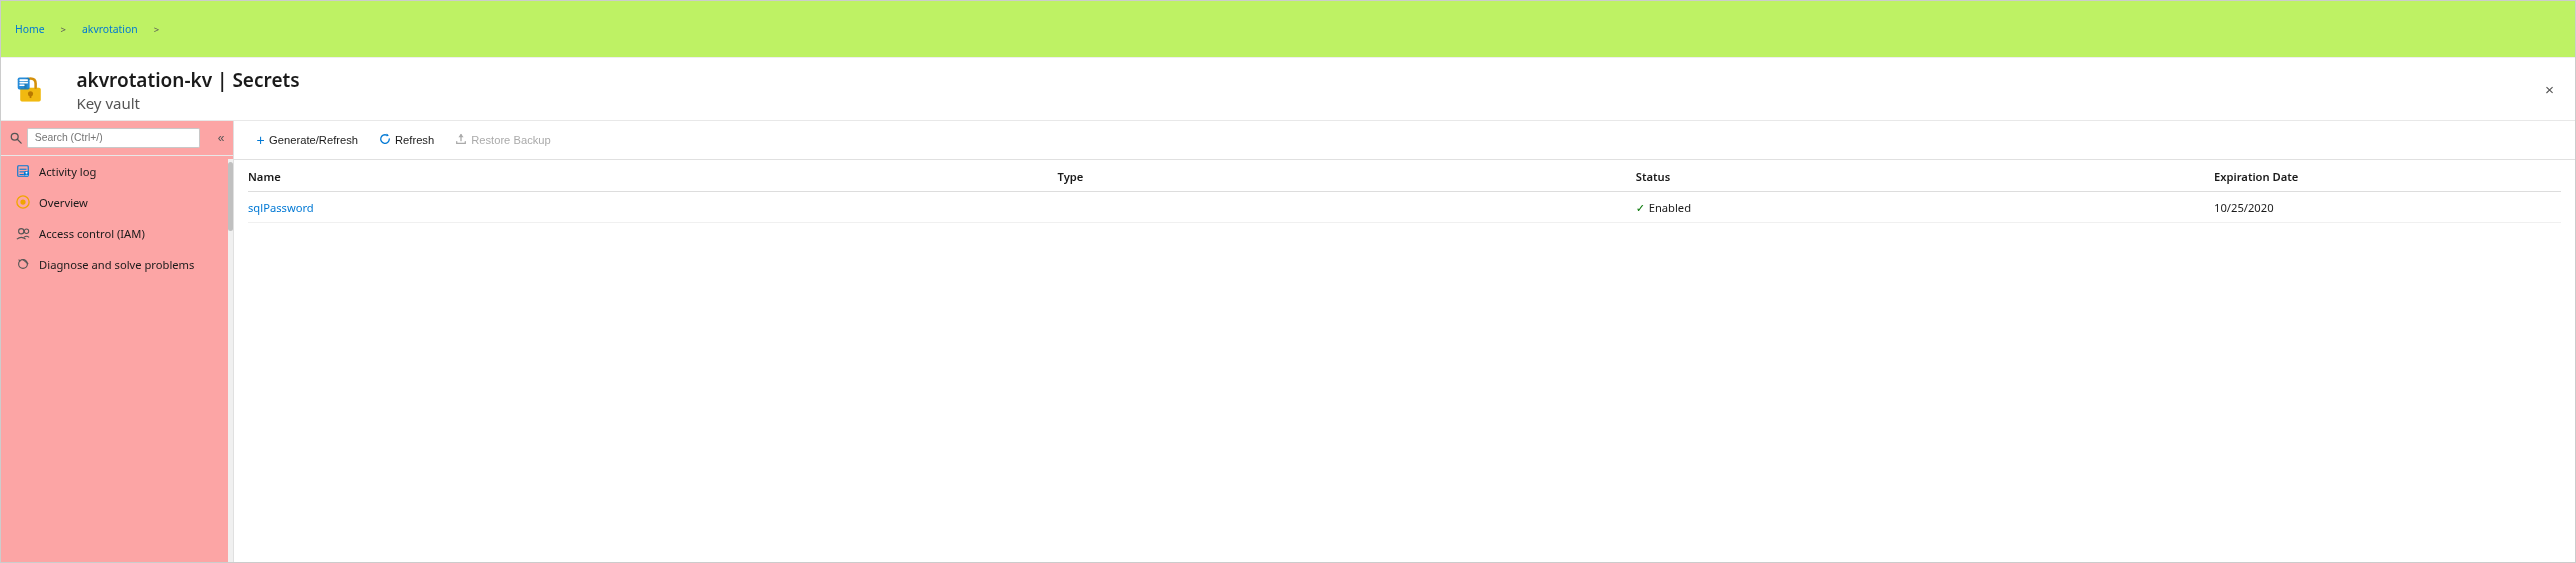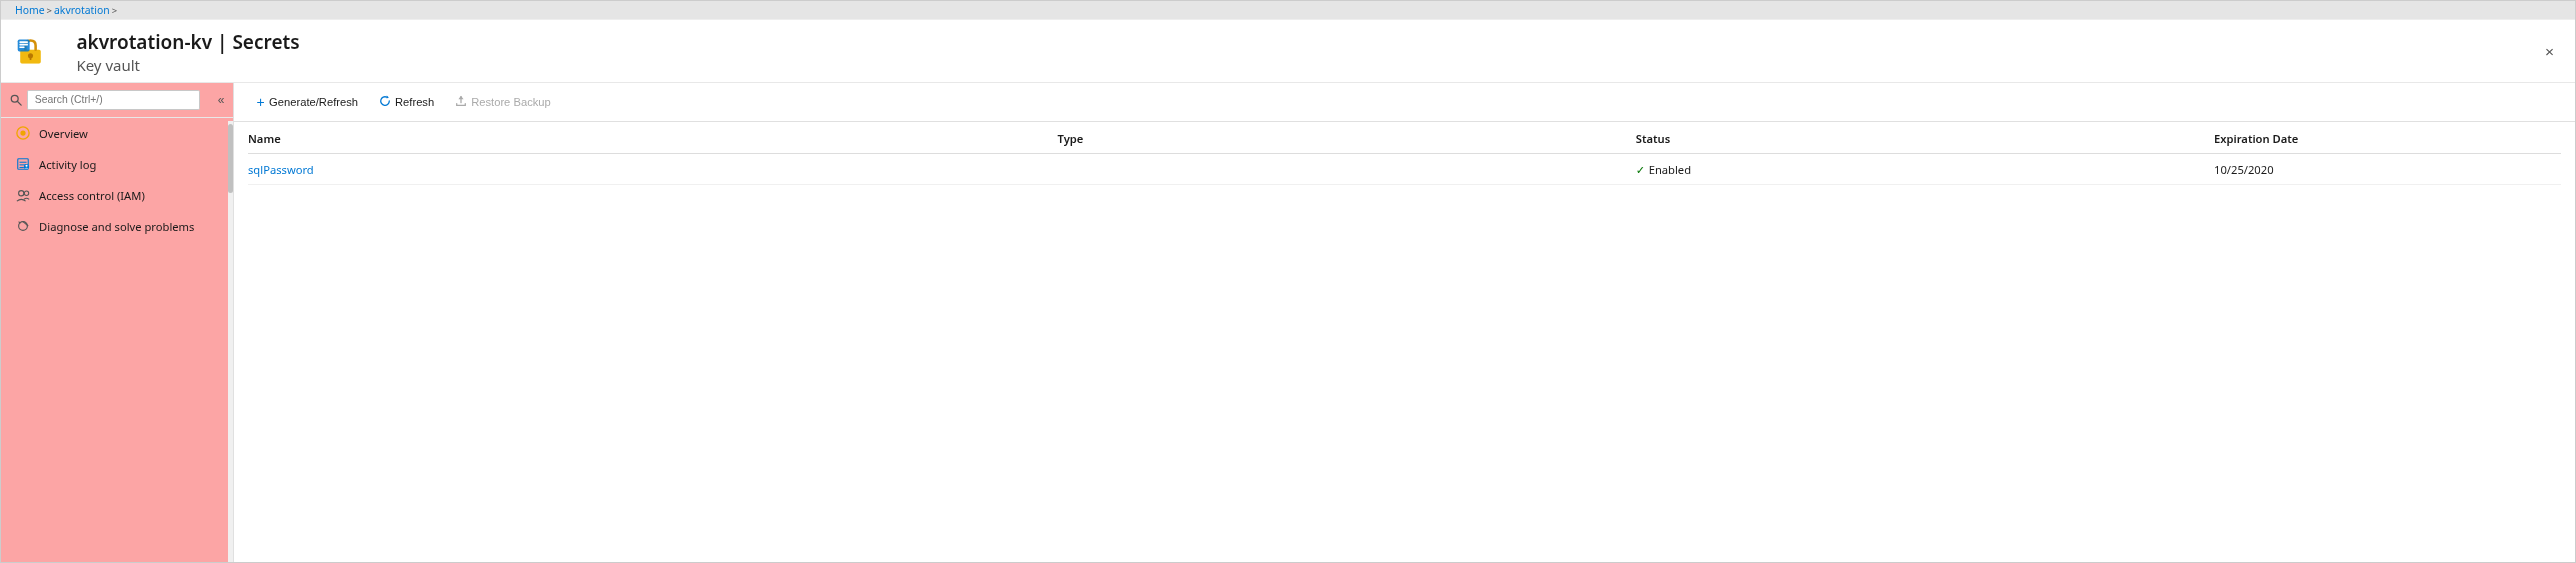--- a/index.html
+++ b/index.html
@@ -16,25 +16,25 @@
       width: 100%;
       height: 100%;
       background: #fff;
       border: 0.9px solid #ccc;
       display: flex;
       flex-direction: column;
     }
     .breadcrumb {
       display: flex;
       align-items: center;
-      gap: 2px;
-      padding: 2px 14px;
+      gap: 16px;
+      padding: 21px 14px;
       font-size: 10.4px;
       color: #0078d4;
-      background: #e5e5e5;
+      background: #bef264;
       border-bottom: 0.9px solid #eee;
     }
     .breadcrumb span.sep {
       color: #555;
       font-size: 9.5px;
     }
     .breadcrumb a {
       color: #0078d4;
       text-decoration: none;
       cursor: pointer;
@@ -277,41 +277,41 @@
           <circle cx="5.5" cy="5.5" r="4" fill="none" stroke="#555" stroke-width="1.5"></circle>
           <line x1="8.5" y1="8.5" x2="13" y2="13" stroke="#555" stroke-width="1.5" stroke-linecap="round"></line>
         </svg>
         <input type="text" placeholder="Search (Ctrl+/)" style="">
         <button class="collapse-btn">«</button>
       </div>
 
       <div class="nav-item">
         <span class="nav-icon">
           <svg width="14" height="14" viewBox="0 0 16 16">
-            <circle cx="8" cy="8" r="7" fill="none" stroke="#f0a500" stroke-width="1.5"></circle>
-            <circle cx="8" cy="8" r="3" fill="#f0a500"></circle>
-          </svg>
-        </span>
-        <span>Overview</span>
-      </div>
-
-      <div class="nav-item">
-        <span class="nav-icon">
-          <svg width="14" height="14" viewBox="0 0 16 16">
             <rect x="2" y="2" width="12" height="12" rx="1" fill="none" stroke="#0078d4" stroke-width="1.3"></rect>
             <line x1="4" y1="6" x2="12" y2="6" stroke="#0078d4" stroke-width="1.2"></line>
             <line x1="4" y1="9" x2="12" y2="9" stroke="#0078d4" stroke-width="1.2"></line>
             <line x1="4" y1="12" x2="9" y2="12" stroke="#0078d4" stroke-width="1.2"></line>
 
             <circle cx="12" cy="11" r="3" fill="#0078d4"></circle>
             <circle cx="12" cy="10" r="1.2" fill="#fff"></circle>
             <path d="M9.5 13 Q12 11.5 14.5 13" fill="#fff"></path>
           </svg>
         </span>
         <span>Activity log</span>
+      </div>
+
+      <div class="nav-item">
+        <span class="nav-icon">
+          <svg width="14" height="14" viewBox="0 0 16 16">
+            <circle cx="8" cy="8" r="7" fill="none" stroke="#f0a500" stroke-width="1.5"></circle>
+            <circle cx="8" cy="8" r="3" fill="#f0a500"></circle>
+          </svg>
+        </span>
+        <span>Overview</span>
       </div>
 
       <div class="nav-item">
         <span class="nav-icon">
           <svg width="14" height="14" viewBox="0 0 16 16">
             <circle cx="6" cy="6" r="3" fill="none" stroke="#555" stroke-width="1.3"></circle>
             <path d="M1 15 Q6 11 11 15" fill="none" stroke="#555" stroke-width="1.3"></path>
             <circle cx="12" cy="6" r="2.5" fill="none" stroke="#555" stroke-width="1.2"></circle>
             <path d="M9 13 Q12 10.5 15 13" fill="none" stroke="#555" stroke-width="1.2"></path>
           </svg>

